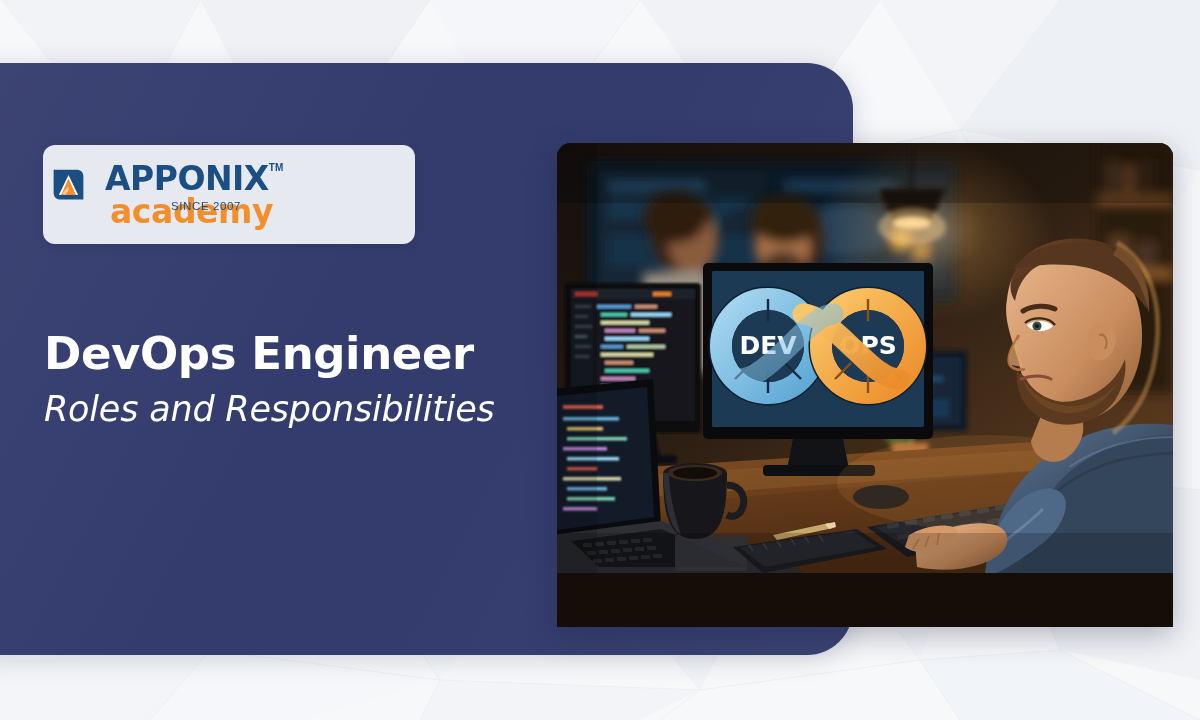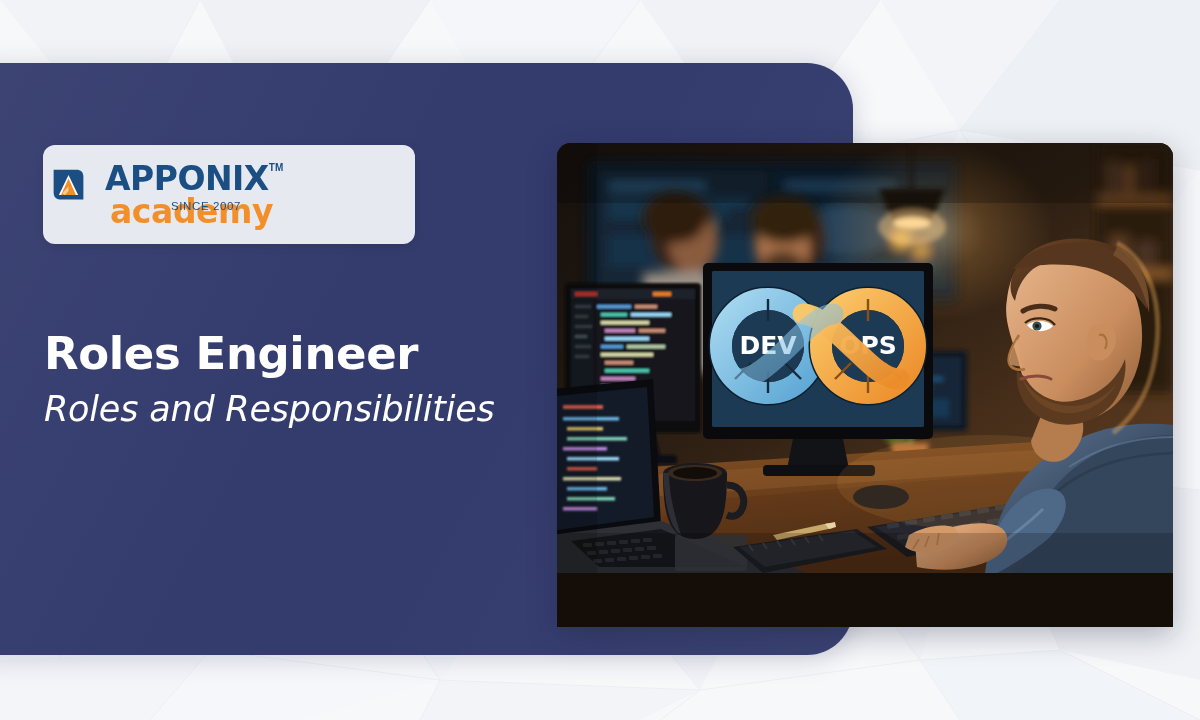--- a/index.html
+++ b/index.html
@@ -231,21 +231,21 @@
 
       <div id="logo-wordmark">
         <span id="word-apponix">APPONIX</span><span id="word-tm">TM</span><span id="word-academy">academy</span>
         <span id="word-since">SINCE 2007</span>
       </div>
 
     </div>
   </div>
 
   <div id="headline-block">
-    <h1 id="headline-main">Roles Engineer</h1>
+    <h1 id="headline-main">DevOps Engineer</h1>
     <h2 id="headline-sub">Roles and Responsibilities</h2>
   </div>
 
   <div id="photo-frame">
     <svg width="616" height="430" viewBox="0 0 616 430">
       <defs>
         <linearGradient id="roomWarm" x1="0" y1="0" x2="1" y2="1">
           <stop offset="0%" stop-color="#1a1410"></stop>
           <stop offset="45%" stop-color="#2d1f13"></stop>
           <stop offset="100%" stop-color="#6b4424"></stop>

